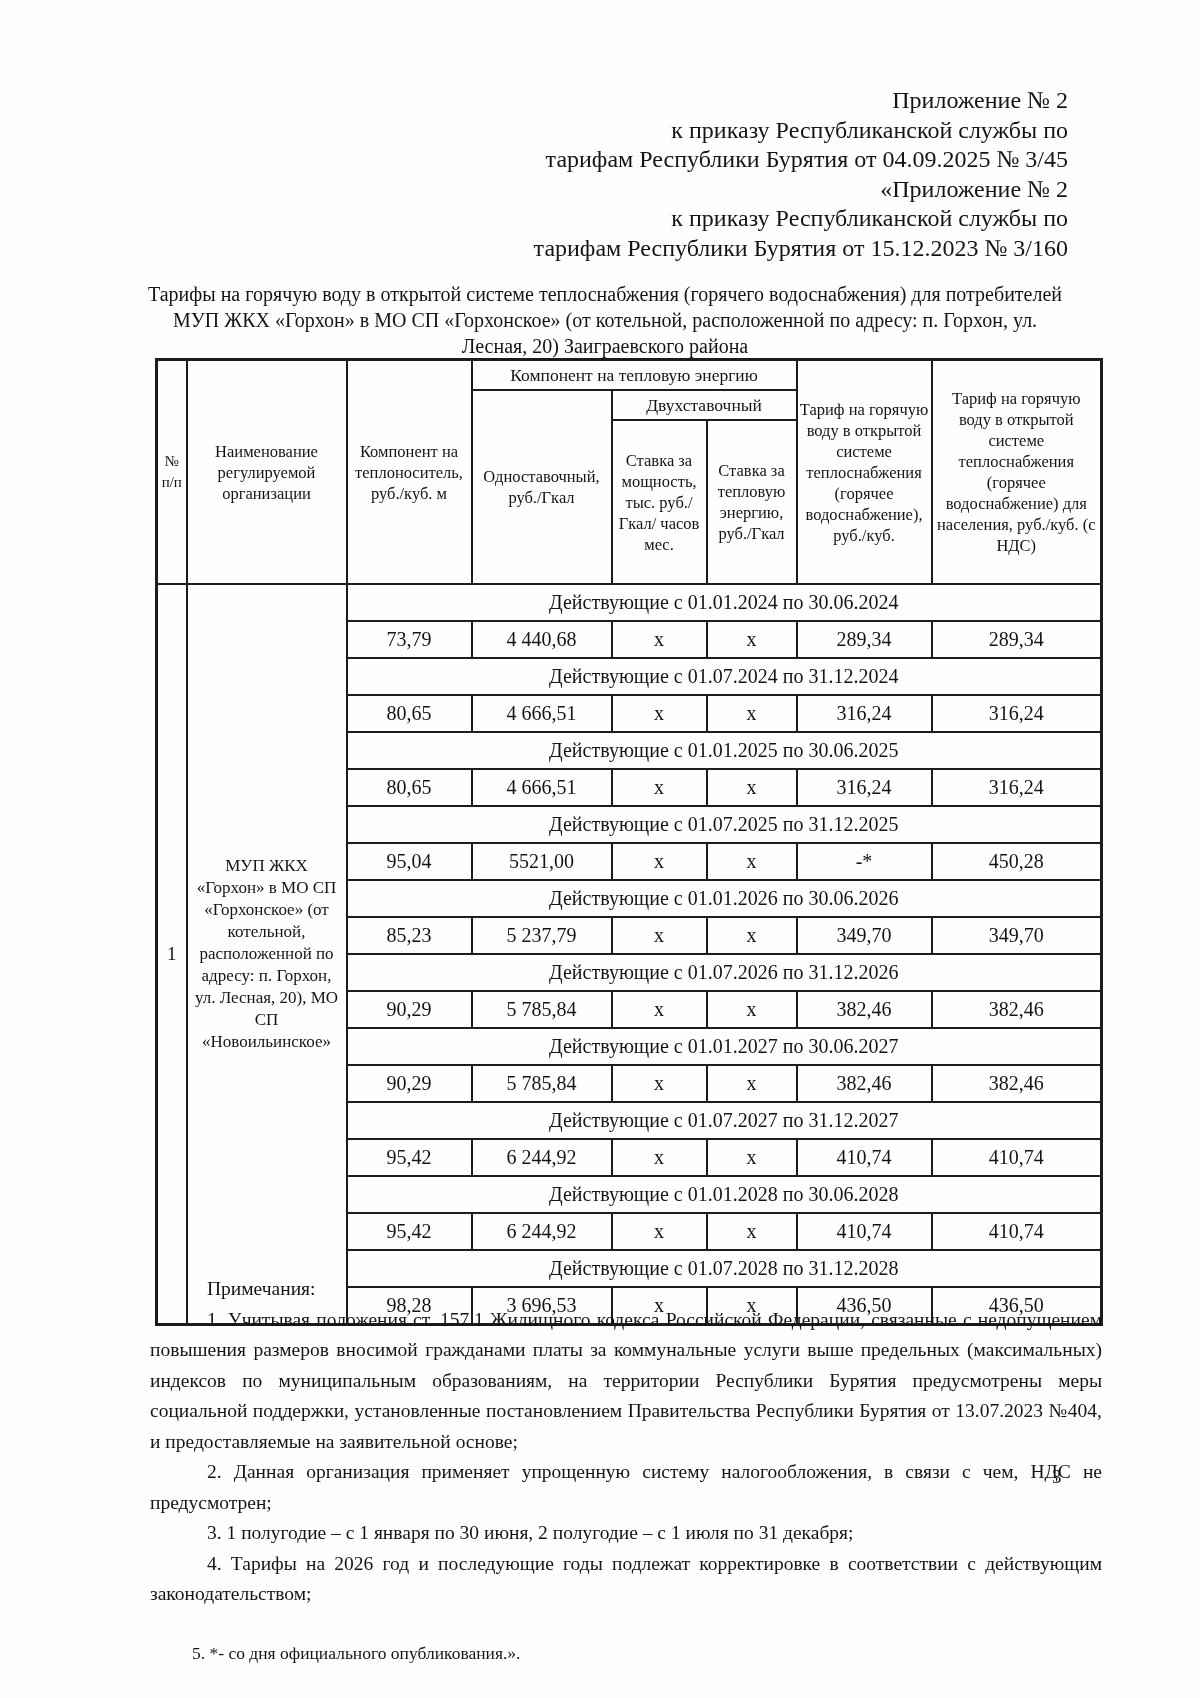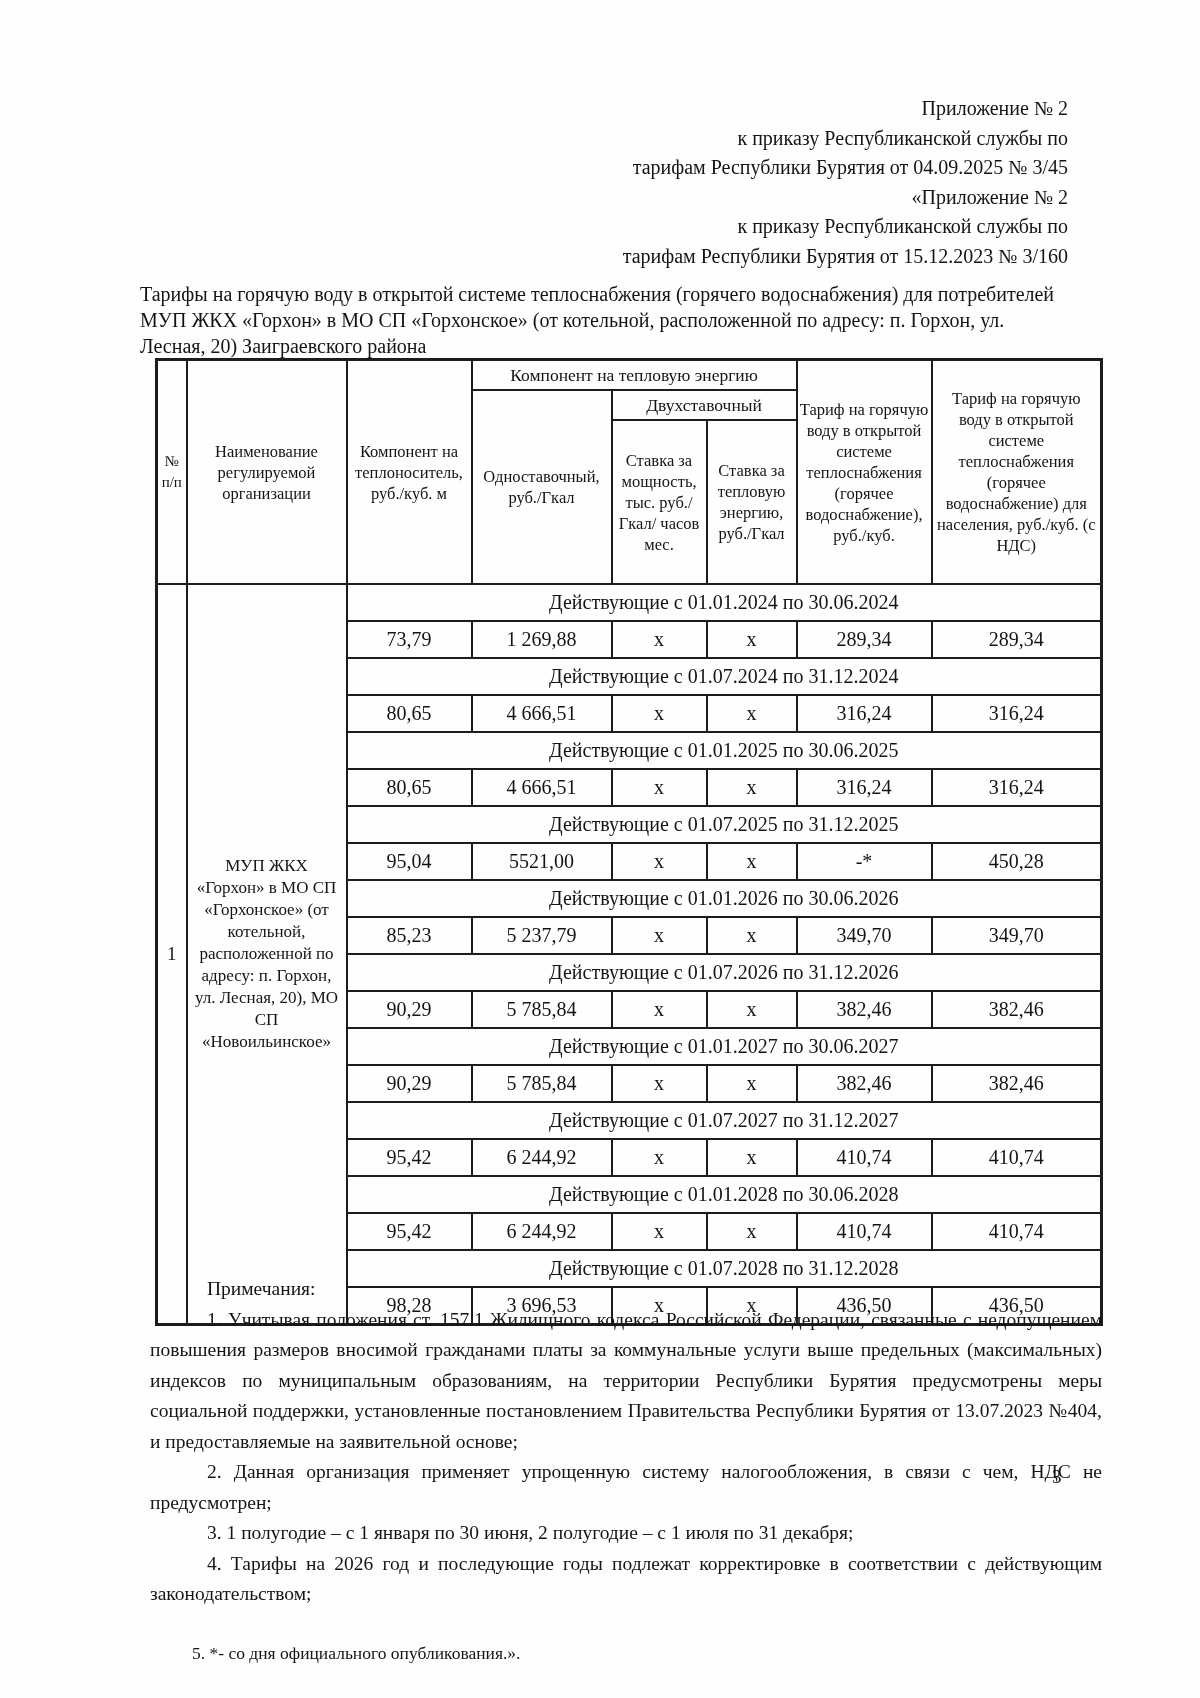--- a/index.html
+++ b/index.html
@@ -5,28 +5,28 @@
   html,body{margin:0;padding:0;}
   body{
     width:1200px;height:1698px;
     background:#fefefe;
     color:#141414;
     font-family:"Liberation Serif","DejaVu Serif",serif;
     position:relative;
     -webkit-font-smoothing:antialiased;
   }
   .doc-header{
-    position:absolute;top:94px;right:132px;
+    position:absolute;top:86px;right:132px;
     text-align:right;
-    font-size:20px;line-height:29.5px;
+    font-size:24px;line-height:29.5px;
     white-space:nowrap;
   }
   .doc-title{
     position:absolute;top:281px;left:140px;width:930px;
-    text-align:left;
+    text-align:center;
     font-size:20px;line-height:26px;
   }
   table.tariff{
     position:absolute;top:358px;left:155px;
     width:945px;
     border-collapse:collapse;
     table-layout:fixed;
     border:3px solid #1c1c1c;
   }
   table.tariff th,table.tariff td{
@@ -98,21 +98,21 @@
     </tr>
   </thead>
   <tbody>
       <tr>
         <td rowspan="20" class="cell-num">1</td>
         <td rowspan="20" class="cell-org">МУП ЖКХ «Горхон» в МО СП «Горхонское» (от котельной, расположенной по адресу: п. Горхон, ул. Лесная, 20), МО СП «Новоильинское»</td>
         <td colspan="6" class="cell-period">Действующие с 01.01.2024 по 30.06.2024</td>
       </tr>
       <tr>
         <td class="cell-value">73,79</td>
-        <td class="cell-value">1 269,88</td>
+        <td class="cell-value">4 440,68</td>
         <td class="cell-value">х</td>
         <td class="cell-value">х</td>
         <td class="cell-value">289,34</td>
         <td class="cell-value">289,34</td>
       </tr>
       <tr>
         <td colspan="6" class="cell-period">Действующие с 01.07.2024 по 31.12.2024</td>
       </tr>
       <tr>
         <td class="cell-value">80,65</td>

